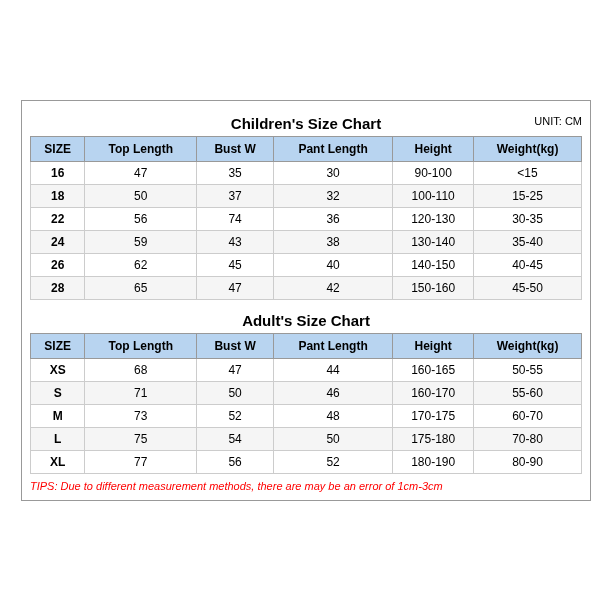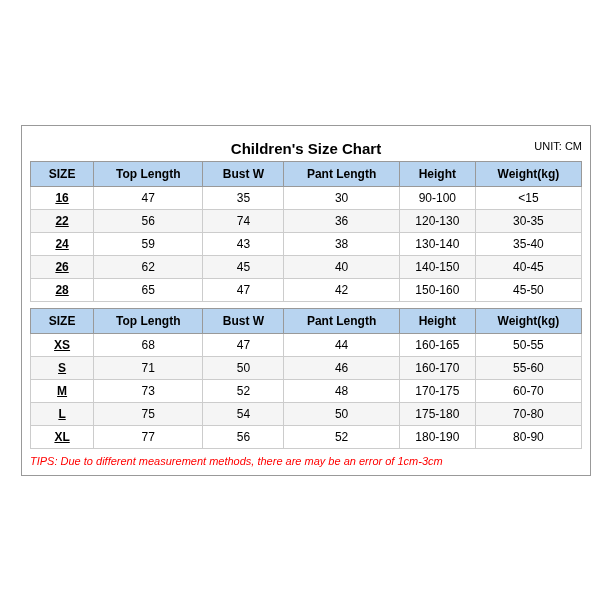--- a/index.html
+++ b/index.html
@@ -34,40 +34,39 @@
       font-weight: normal;
     }
     table {
       width: 100%;
       border-collapse: collapse;
       margin-bottom: 4px;
     }
     th {
       background-color: #b8d4f0;
       border: 1px solid #999;
-      padding: 5px 12px;
+      padding: 5px 4px;
       text-align: center;
       font-weight: bold;
       font-size: 12px;
     }
     td {
       border: 1px solid #ccc;
       padding: 4px 4px;
       text-align: center;
       font-size: 12px;
     }
     tr:nth-child(even) td {
       background-color: #f5f5f5;
     }
     tr:nth-child(odd) td {
       background-color: #fff;
     }
     td:first-child {
       font-weight: bold;
-      text-decoration: underline;
     }
     .adult-section {
       margin-top: 6px;
     }
     .tips {
       text-align: left;
       color: red;
       font-size: 11px;
       margin-top: 6px;
       font-style: italic;
@@ -97,20 +96,28 @@
     <tbody id="children-tbody">
     <tr>
           <td>16</td>
           <td>47</td>
           <td>35</td>
           <td>30</td>
           <td>90-100</td>
           <td>&lt;15</td>
         </tr>
         <tr>
+          <td>18</td>
+          <td>50</td>
+          <td>37</td>
+          <td>32</td>
+          <td>100-110</td>
+          <td>15-25</td>
+        </tr>
+        <tr>
           <td>22</td>
           <td>56</td>
           <td>74</td>
           <td>36</td>
           <td>120-130</td>
           <td>30-35</td>
         </tr>
         <tr>
           <td>24</td>
           <td>59</td>
@@ -132,20 +139,23 @@
           <td>65</td>
           <td>47</td>
           <td>42</td>
           <td>150-160</td>
           <td>45-50</td>
         </tr>
       </tbody>
   </table>
 
   <div class="adult-section">
+    <div class="section-title">
+      <span>Adult's Size Chart</span>
+    </div>
     <table>
       <thead>
         <tr>
           <th>SIZE</th>
           <th>Top Length</th>
           <th>Bust W</th>
           <th>Pant Length</th>
           <th>Height</th>
           <th>Weight(kg)</th>
         </tr>

